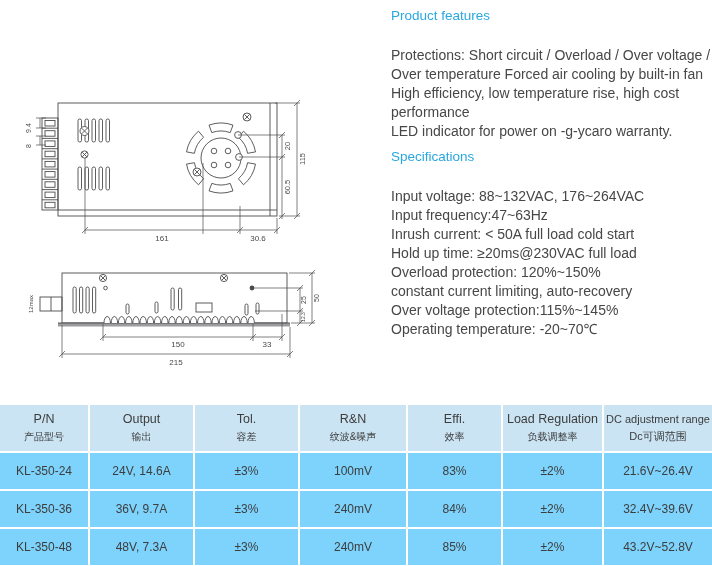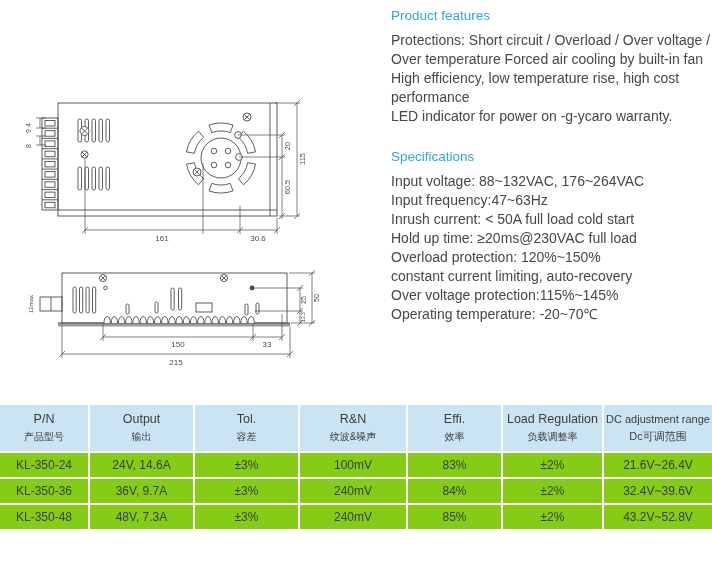--- a/index.html
+++ b/index.html
@@ -4,40 +4,40 @@
 <style>
   html,body{margin:0;padding:0;}
   body{width:712px;height:566px;background:#ffffff;overflow:hidden;
        font-family:"Liberation Sans", sans-serif;color:#434343;}
   .page{position:relative;width:712px;height:566px;background:#fff;}
 
   
   .txtblock{position:absolute;left:391px;width:321px;}
   .features{top:8px;}
   .specsblk{top:149px;}
-  .blk-title{color:#29a8e0;font-size:13.5px;margin-bottom:8px;}
+  .blk-title{color:#29a8e0;font-size:13.5px;margin-bottom:23px;}
   .txtline{font-size:14px;line-height:19px;white-space:nowrap;color:#474747;}
   .specsblk .txtline{line-height:19px;}
   .specsblk .blk-title{}
 
   
   .drawing{position:absolute;left:0;top:88px;}
   .drawing text{font-family:"Liberation Sans", sans-serif;fill:#4a4a4a;}
 
   
   .ptable{position:absolute;left:0;top:405px;width:712px;}
   .trow{display:grid;grid-template-columns:88px 103px 103px 106px 93px 99px 108px;
         column-gap:2px;margin-bottom:2px;}
   .trow:last-child{margin-bottom:0;}
   .th{background:#cbe4f3;height:46px;display:flex;flex-direction:column;
       align-items:center;justify-content:center;text-align:center;}
   .th .en{font-size:12.5px;color:#3c3c3c;line-height:17px;white-space:nowrap;}
   .th .cn{font-size:10px;color:#3c3c3c;line-height:17px;white-space:nowrap;}
   .th.narrow .en,.th.narrow .cn{font-size:11px;text-align:right;}
-  .td{background:#84cc16;height:24px;display:flex;align-items:center;
+  .td{background:#7dd3fc;height:36px;display:flex;align-items:center;
       justify-content:center;font-size:12px;color:#3d3d3d;white-space:nowrap;}
 </style>
 </head>
 <body>
 
 <div class="page">
 
   <svg class="drawing" width="390" height="290" viewBox="0 0 390 290">
     <g stroke="#4b4b4b" stroke-width="0.9" fill="none">
 

